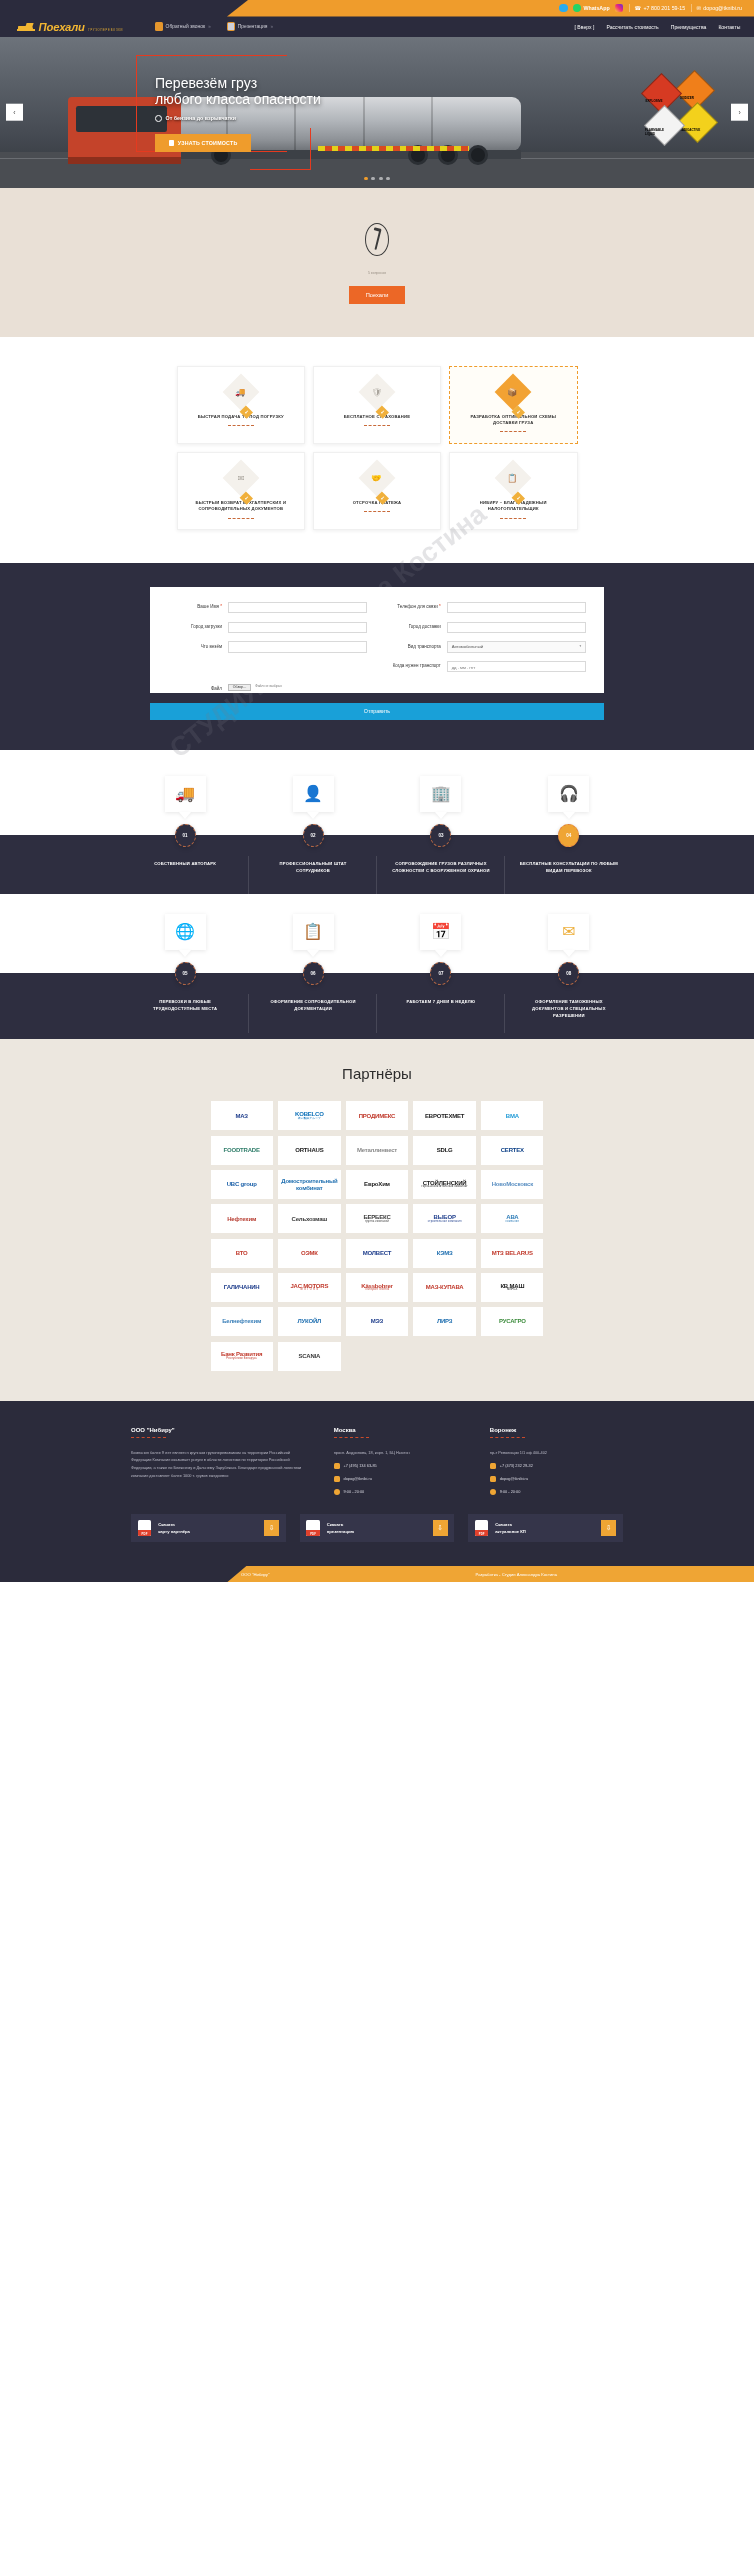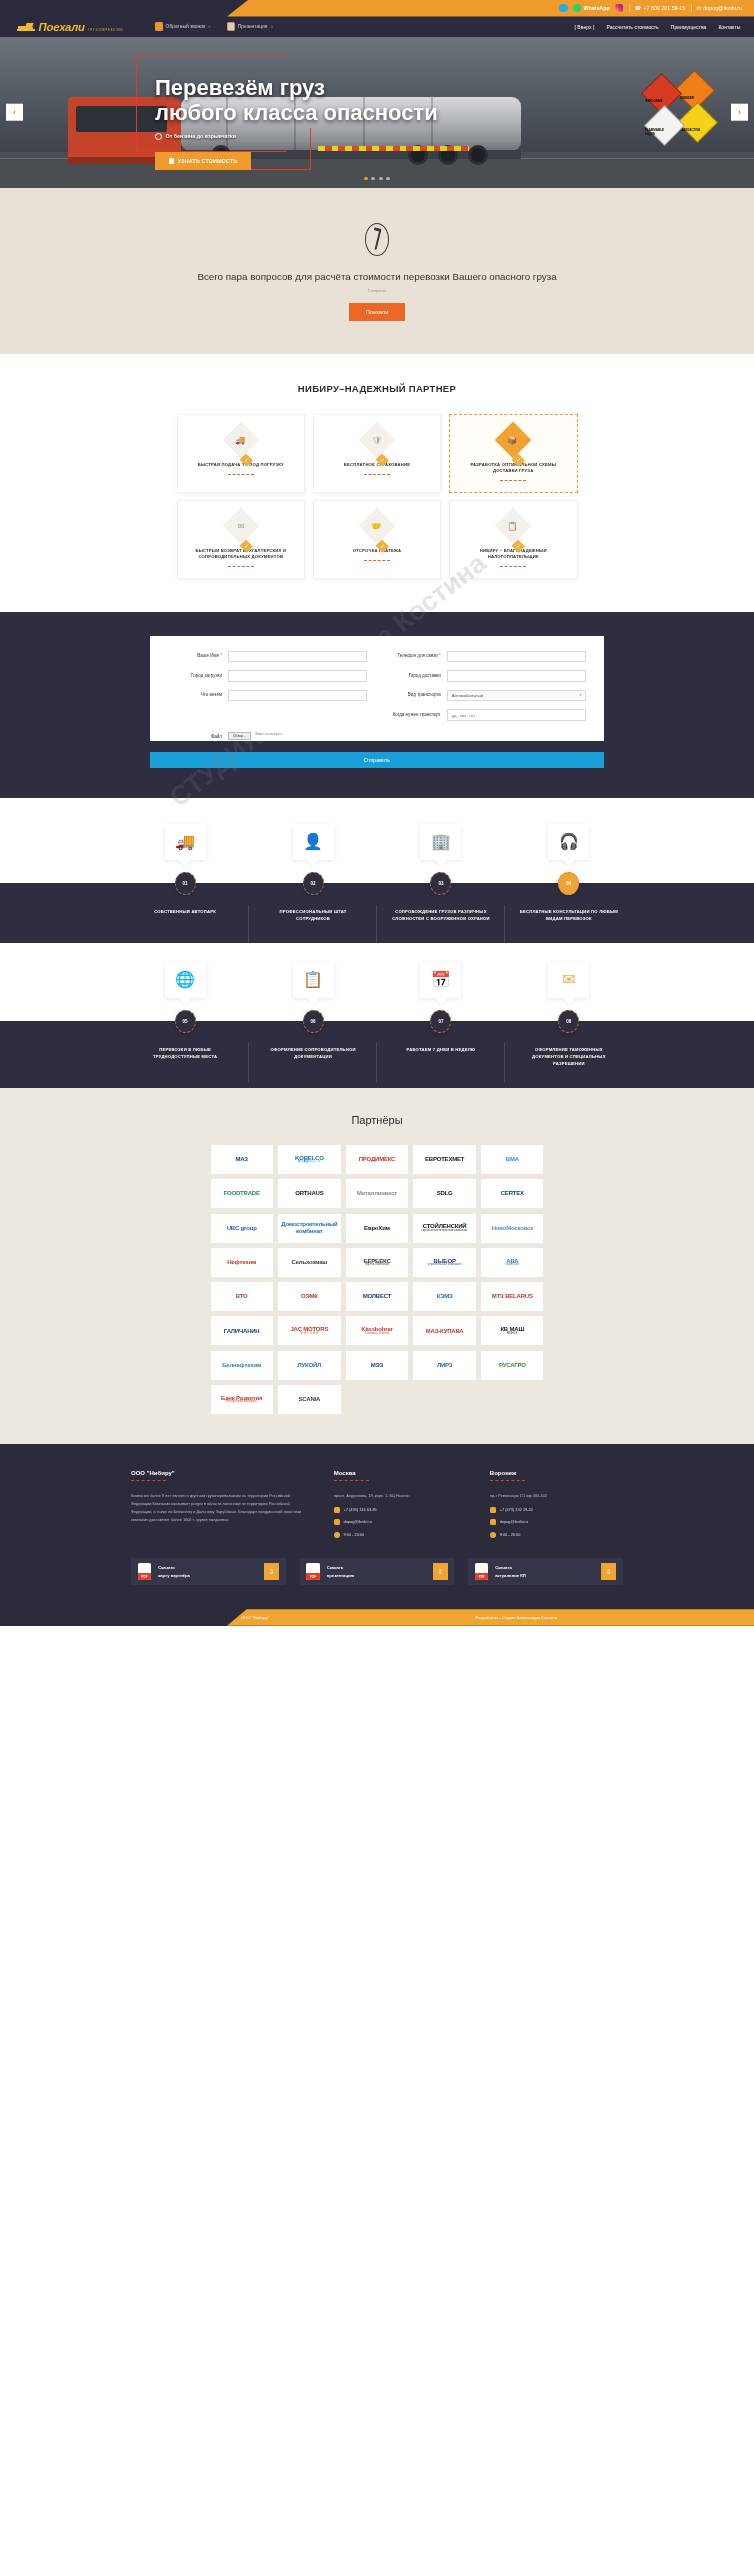--- a/index.html
+++ b/index.html
@@ -65,21 +65,21 @@
   .hz{position:absolute;width:29px;height:29px;transform:rotate(45deg);border:0.8px solid rgba(0,0,0,.35);
      font-size:3px;color:#000;display:flex;align-items:flex-end;justify-content:center;padding-bottom:1.5px;}
   .hz span{transform:rotate(-45deg);font-weight:bold;}
   .hz.o{background:#f07f1a;left:47px;top:0;}
   .hz.r{background:#d63a22;left:13.6px;top:3px;}
   .hz.y{background:#f3d11c;left:50px;top:32px;}
   .hz.w{background:#f3f3f3;left:16.6px;top:35px;}
   .hero-frame{position:absolute;left:136px;top:18px;width:151px;height:97px;border:1.5px solid #e53a1f;border-right:none;}
   .hero-frame2{position:absolute;left:250px;top:91px;width:61px;height:42px;border:1.5px solid #e53a1f;border-top:none;border-left:none;}
   .hero-txt{position:absolute;left:155px;top:39px;z-index:6;}
-  .hero-h1{font-size:22px;line-height:1.12;font-weight:bold;color:#fff;
+  .hero-h1{font-size:14px;line-height:1.12;font-weight:normal;color:#fff;
      text-shadow:0 1.5px 4.5px rgba(0,0,0,.65);max-width:348px;}
   .hero-sub{margin-top:7.6px;display:flex;align-items:center;gap:3.8px;font-size:5.3px;color:#fff;font-weight:bold;
      text-shadow:0 0.8px 2.3px rgba(0,0,0,.8);}
   .hero-sub .dot{width:6.8px;height:6.8px;border-radius:50%;border:0.8px solid #fff;display:inline-block;}
   .hero-btn{margin-top:12px;display:inline-flex;align-items:center;gap:3.8px;background:#ef9c2c;color:#fff;
      font-size:5.3px;font-weight:bold;padding:6px 13.6px;border:none;cursor:pointer;letter-spacing:0.2px;}
   .hero-btn .bi{width:5.3px;height:6px;background:#fff;display:inline-block;border-radius:0.8px;}
   .arrowbtn{position:absolute;top:50%;transform:translateY(-50%);width:16.6px;height:16.6px;background:#fff;
      display:flex;align-items:center;justify-content:center;font-size:6.8px;color:#444;cursor:pointer;z-index:8;}
   .arrow-l{left:6px;}.arrow-r{right:6px;}
@@ -153,21 +153,21 @@
   .num.on{background:#efa534;}
   .advdark{background:#2e2e40;margin-top:-12px;padding:26px 0 19.7px;}
   .advtxts{width:492px;margin:0 auto;display:grid;grid-template-columns:repeat(4,1fr);gap:19.7px;}
   .advtxt{font-size:4.2px;font-weight:bold;color:#fff;text-align:center;line-height:1.65;position:relative;
      padding:0 4.5px;letter-spacing:0.2px;}
   .advtxt:not(:last-child):after{content:"";position:absolute;right:-9.8px;top:-4.5px;width:0.8px;height:39px;
      background:rgba(255,255,255,.12);}
 
   
   .partners{background:#ece7df;padding:26px 0 30px;}
-  .ptitle{text-align:center;font-size:11px;color:#2d2d2d;margin-bottom:19px;}
+  .ptitle{text-align:center;font-size:15px;color:#2d2d2d;margin-bottom:19px;}
   .pgrid{width:333px;margin:0 auto;display:grid;grid-template-columns:repeat(5,1fr);gap:5.3px;}
   .pcell{background:#fff;height:29px;display:flex;align-items:center;justify-content:center;padding:3px;}
   .plogo{font-size:6px;font-weight:bold;letter-spacing:-0.2px;text-align:center;line-height:1.1;}
   .plogo small{display:block;font-size:2.7px;font-weight:normal;letter-spacing:0.2px;}
 
   
   .footer{background:#2b2b3b;padding:26px 0 19.7px;}
   .fgrid{width:492px;margin:0 auto;display:grid;grid-template-columns:1.35fr 1fr 1fr;gap:23px;}
   .fh{font-size:6px;font-weight:bold;color:#fff;margin-bottom:4.5px;}
   .fdash{width:35px;height:0.8px;border-top:1.1px dashed #c94a2a;margin-bottom:10.6px;}
@@ -306,27 +306,25 @@
     <div class="dots">
       <i class="on"></i>
       <i></i>
       <i></i>
       <i></i>
     </div>
   </div>
 
   <div class="quiz">
     <div class="quiz-ico"></div>
-    <div class="quiz-title">Всего пара вопросов для расчёта стоимости перевозки Вашего опасного груза</div>
     <div class="quiz-note">5 вопросов</div>
     <button class="quiz-btn">Поехали</button>
   </div>
 
   <div class="sec-white">
-    <div class="sec-h2">НИБИРУ–НАДЕЖНЫЙ ПАРТНЕР</div>
     <div class="cards">
       <div class="card">
         <div class="dia">
             <span class="gl">🚚</span>
             <span class="badge">
               <b>✔</b>
             </span>
           </div>
         <div class="card-t">БЫСТРАЯ ПОДАЧА ТС ПОД ПОГРУЗКУ</div>
         <div class="card-dash"></div>

